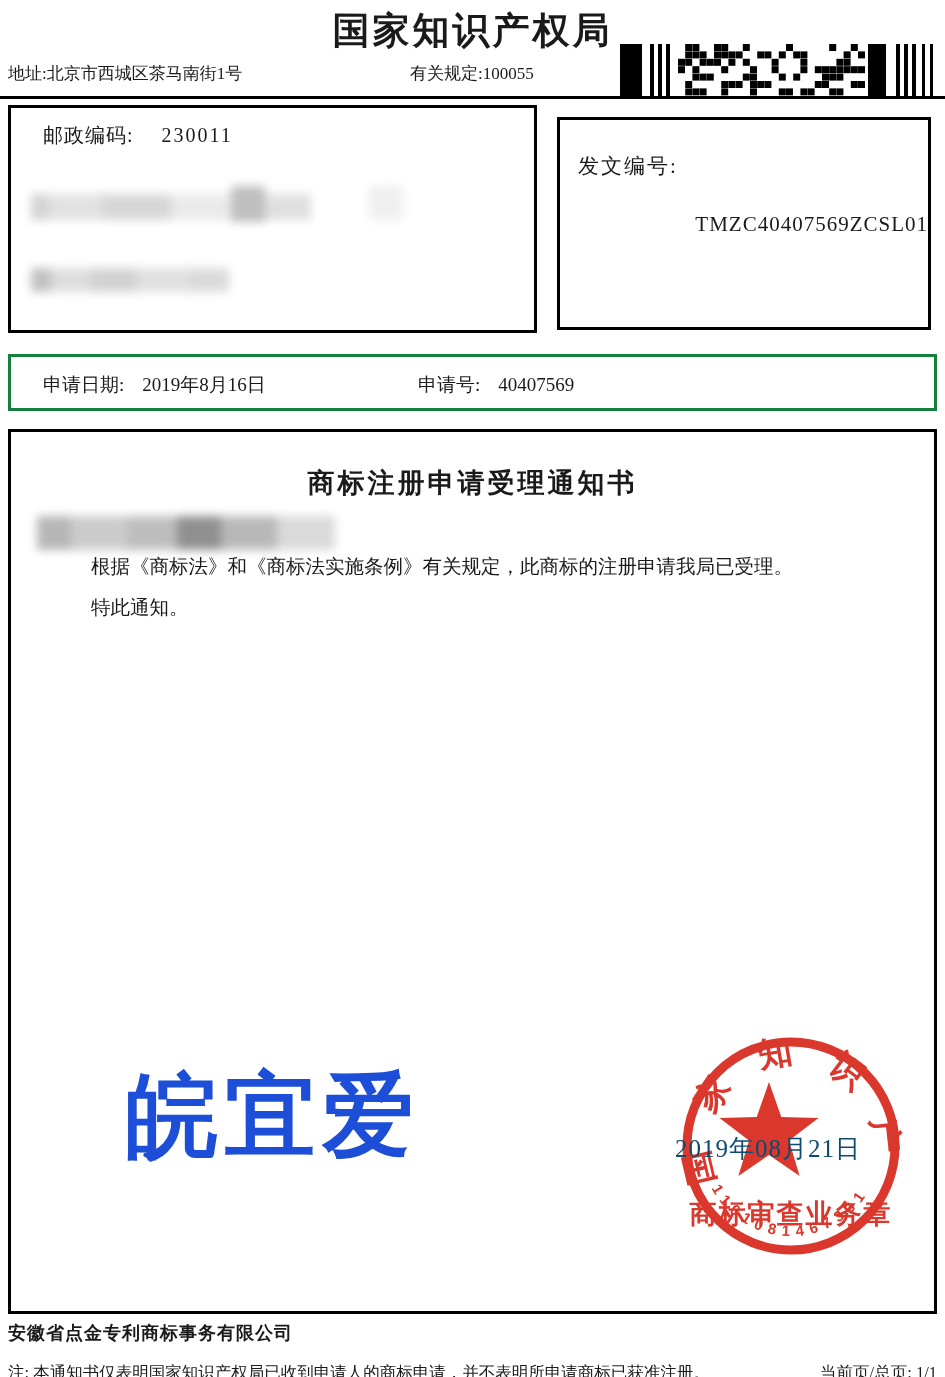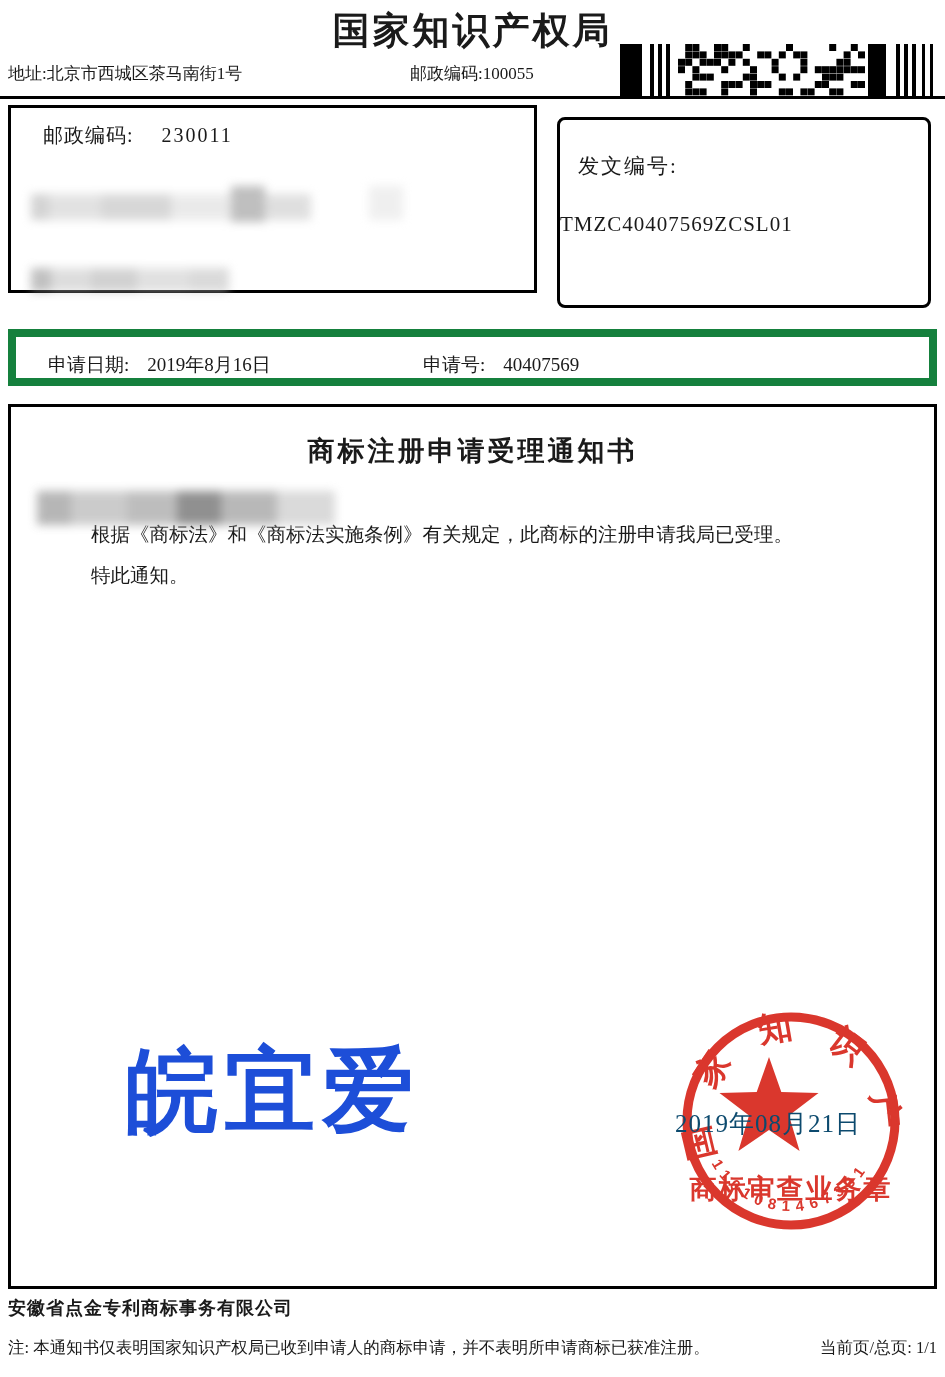--- a/index.html
+++ b/index.html
@@ -16,50 +16,50 @@
     text-align:center; font-size:37px; font-weight:700; letter-spacing:3px;
   }
   .addr-line { position:absolute; left:8px; top:62px; font-size:17px; }
   .addr-post { position:absolute; left:410px; top:62px; font-size:17px; }
   .barcode { position:absolute; right:10px; top:44px; }
   .top-rule { margin:0; height:0; border-top:3px solid #000; }
 
   
   .boxes-row { display:flex; align-items:flex-start; margin:6px 8px 0 8px; }
   .box { border:3px solid #000; background:#fff; position:relative; }
-  .recipient-box { width:529px; height:188px; }
-  .dispatch-box  { width:374px; height:191px; margin-left:20px; margin-top:12px;border-radius:8px; }
+  .recipient-box { width:529px; height:228px; }
+  .dispatch-box  { width:374px; height:213px; margin-left:20px; margin-top:12px; }
   .recipient-post { position:absolute; left:32px; top:14px; font-size:20px; letter-spacing:1px; }
   .recipient-post .val { margin-left:28px; letter-spacing:2px; }
   .dispatch-label { position:absolute; left:18px; top:32px; font-size:21px; letter-spacing:2px; }
-  .dispatch-number { position:absolute; left:0; top:92px; width:100%; text-align:left; font-size:21px; letter-spacing:1px; }
+  .dispatch-number { position:absolute; left:0; top:92px; width:100%; text-align:right; font-size:21px; letter-spacing:1px;padding-left:12px; }
 
   
   .smudge { position:absolute; display:flex; filter:blur(5px); }
   .smudge i { display:block; height:100%; }
   .smudge-a { left:20px; top:86px; height:26px; opacity:.5; }
   .smudge-b { left:20px; top:160px; height:24px; opacity:.55; }
   .smudge-c { left:26px; top:84px; height:34px; opacity:.72; }
 
   
   .date-bar {
-    margin:21px 8px 0 8px; height:57px; border:8px solid #15803d;
+    margin:21px 8px 0 8px; height:57px; border:3px solid #15803d;
     position:relative; font-size:19px;
   }
   .app-date { position:absolute; left:32px; top:15px; }
   .app-no   { position:absolute; left:407px; top:15px;text-align:right; }
   .date-bar .val { margin-left:18px; }
 
   
   .main-box {
     margin:18px 8px 0 8px; height:885px; border:3px solid #000;
     position:relative;
   }
   .notice-title {
-    margin-top:26px; text-align:center; font-size:27px; font-weight:600;
+    margin-top:33px; text-align:center; font-size:27px; font-weight:600;
     letter-spacing:3px;
   }
   .paras { margin:56px 30px 4px 80px; font-size:19.5px; }
   .paras p { margin-bottom:21px; line-height:1.05; }
   .trademark {
     position:absolute; left:115px; top:622px;
     font-family:"Liberation Sans","DejaVu Sans",sans-serif;
     font-size:92px; font-weight:700; color:#1d4ed8; letter-spacing:6px;
     white-space:nowrap;
   }
@@ -77,21 +77,21 @@
     font-size:16.5px;
   }
   .page-indicator { white-space:nowrap; margin-left:20px; }
 </style>
 </head>
 <body>
 
 <div class="header">
   <div class="doc-title">国家知识产权局</div>
   <div class="addr-line">地址:北京市西城区茶马南街1号</div>
-  <div class="addr-post">邮政编码:100055</div>
+  <div class="addr-post">有关规定:100055</div>
   <div class="barcode">
     <svg width="315" height="52" xmlns="http://www.w3.org/2000/svg">
       <rect x="0" y="0" width="22" height="52" fill="#000"></rect>
       <rect x="30" y="0" width="4" height="52" fill="#000"></rect>
       <rect x="38" y="0" width="4" height="52" fill="#000"></rect>
       <rect x="46" y="0" width="4" height="52" fill="#000"></rect>
       <g id="bc-noise" fill="#000">
           <rect x="65.2" y="0" width="7" height="7"></rect>
           <rect x="72.4" y="0" width="7" height="7"></rect>
           <rect x="94" y="0" width="7" height="7"></rect>

